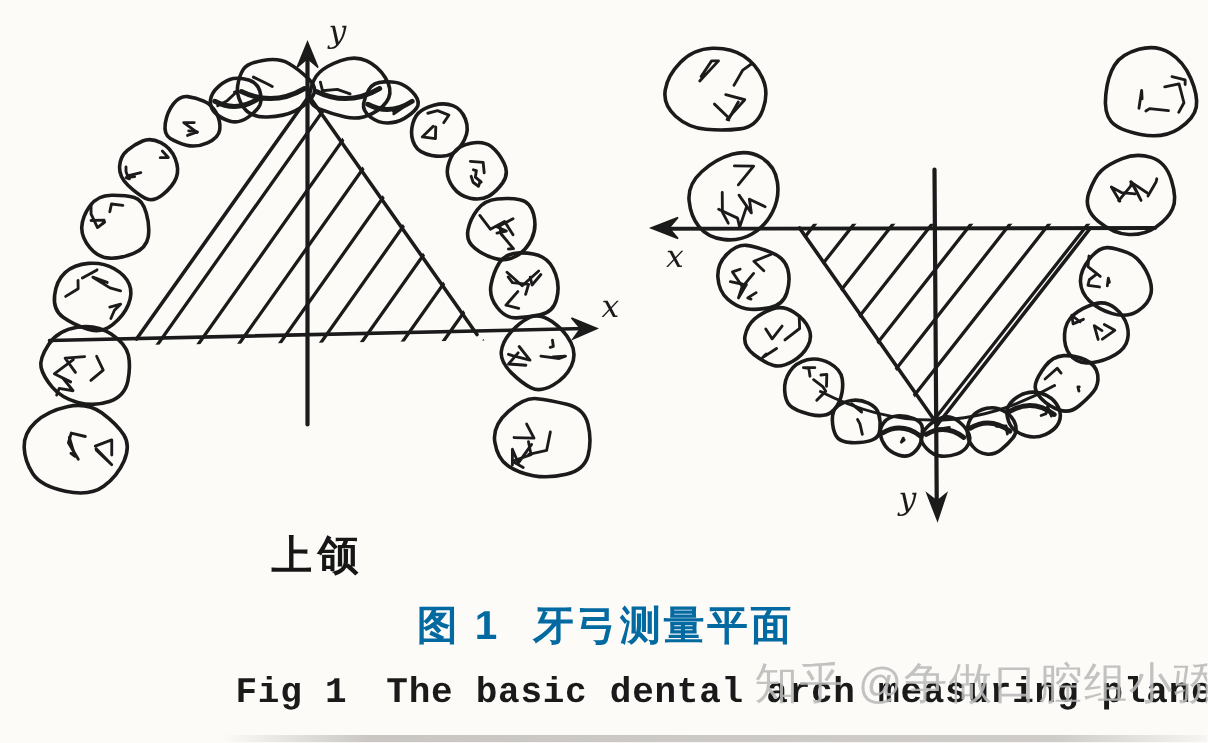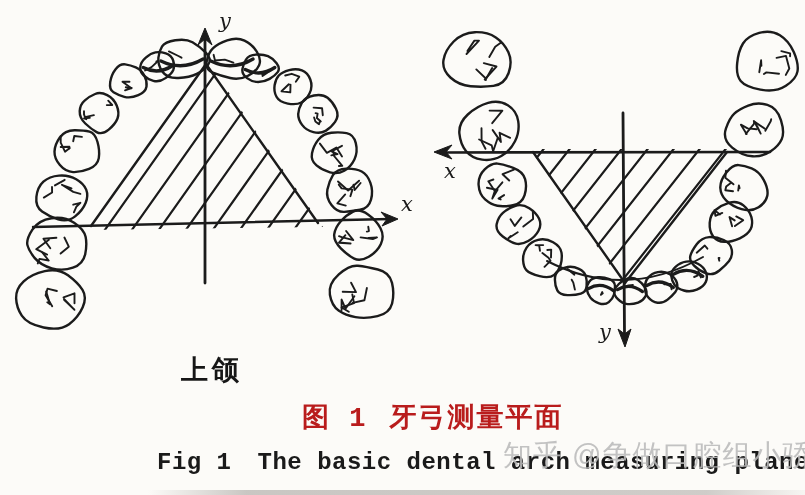--- a/index.html
+++ b/index.html
@@ -19,23 +19,23 @@
     font-weight:700;
     font-size:27px;
     color:#161616;
     letter-spacing:4px;
     white-space:nowrap;
   }
   #upper-label{left:181px;top:352px;}
   #lower-label{left:577px;top:350px;}
   #caption-zh{
     position:absolute;left:278px;top:399px;
-    font-family:Liberation Mono, monospace;
-    font-weight:700;font-size:27px;color:#b91c1c;
-    white-space:nowrap;letter-spacing:2px;margin-left:24px;
+    font-family:Liberation Sans, sans-serif;
+    font-weight:700;font-size:27px;color:#0369a1;
+    white-space:nowrap;letter-spacing:2px;
   }
   #caption-zh .gap{display:inline-block;width:22px;}
   #caption-en{
     position:absolute;left:157px;top:449px;
     font-family:Liberation Mono, monospace;
     font-weight:700;font-size:24px;color:#1a1a1a;
     white-space:nowrap;letter-spacing:0.5px;
   }
   #caption-en .gap{display:inline-block;width:26px;}
   #watermark{

